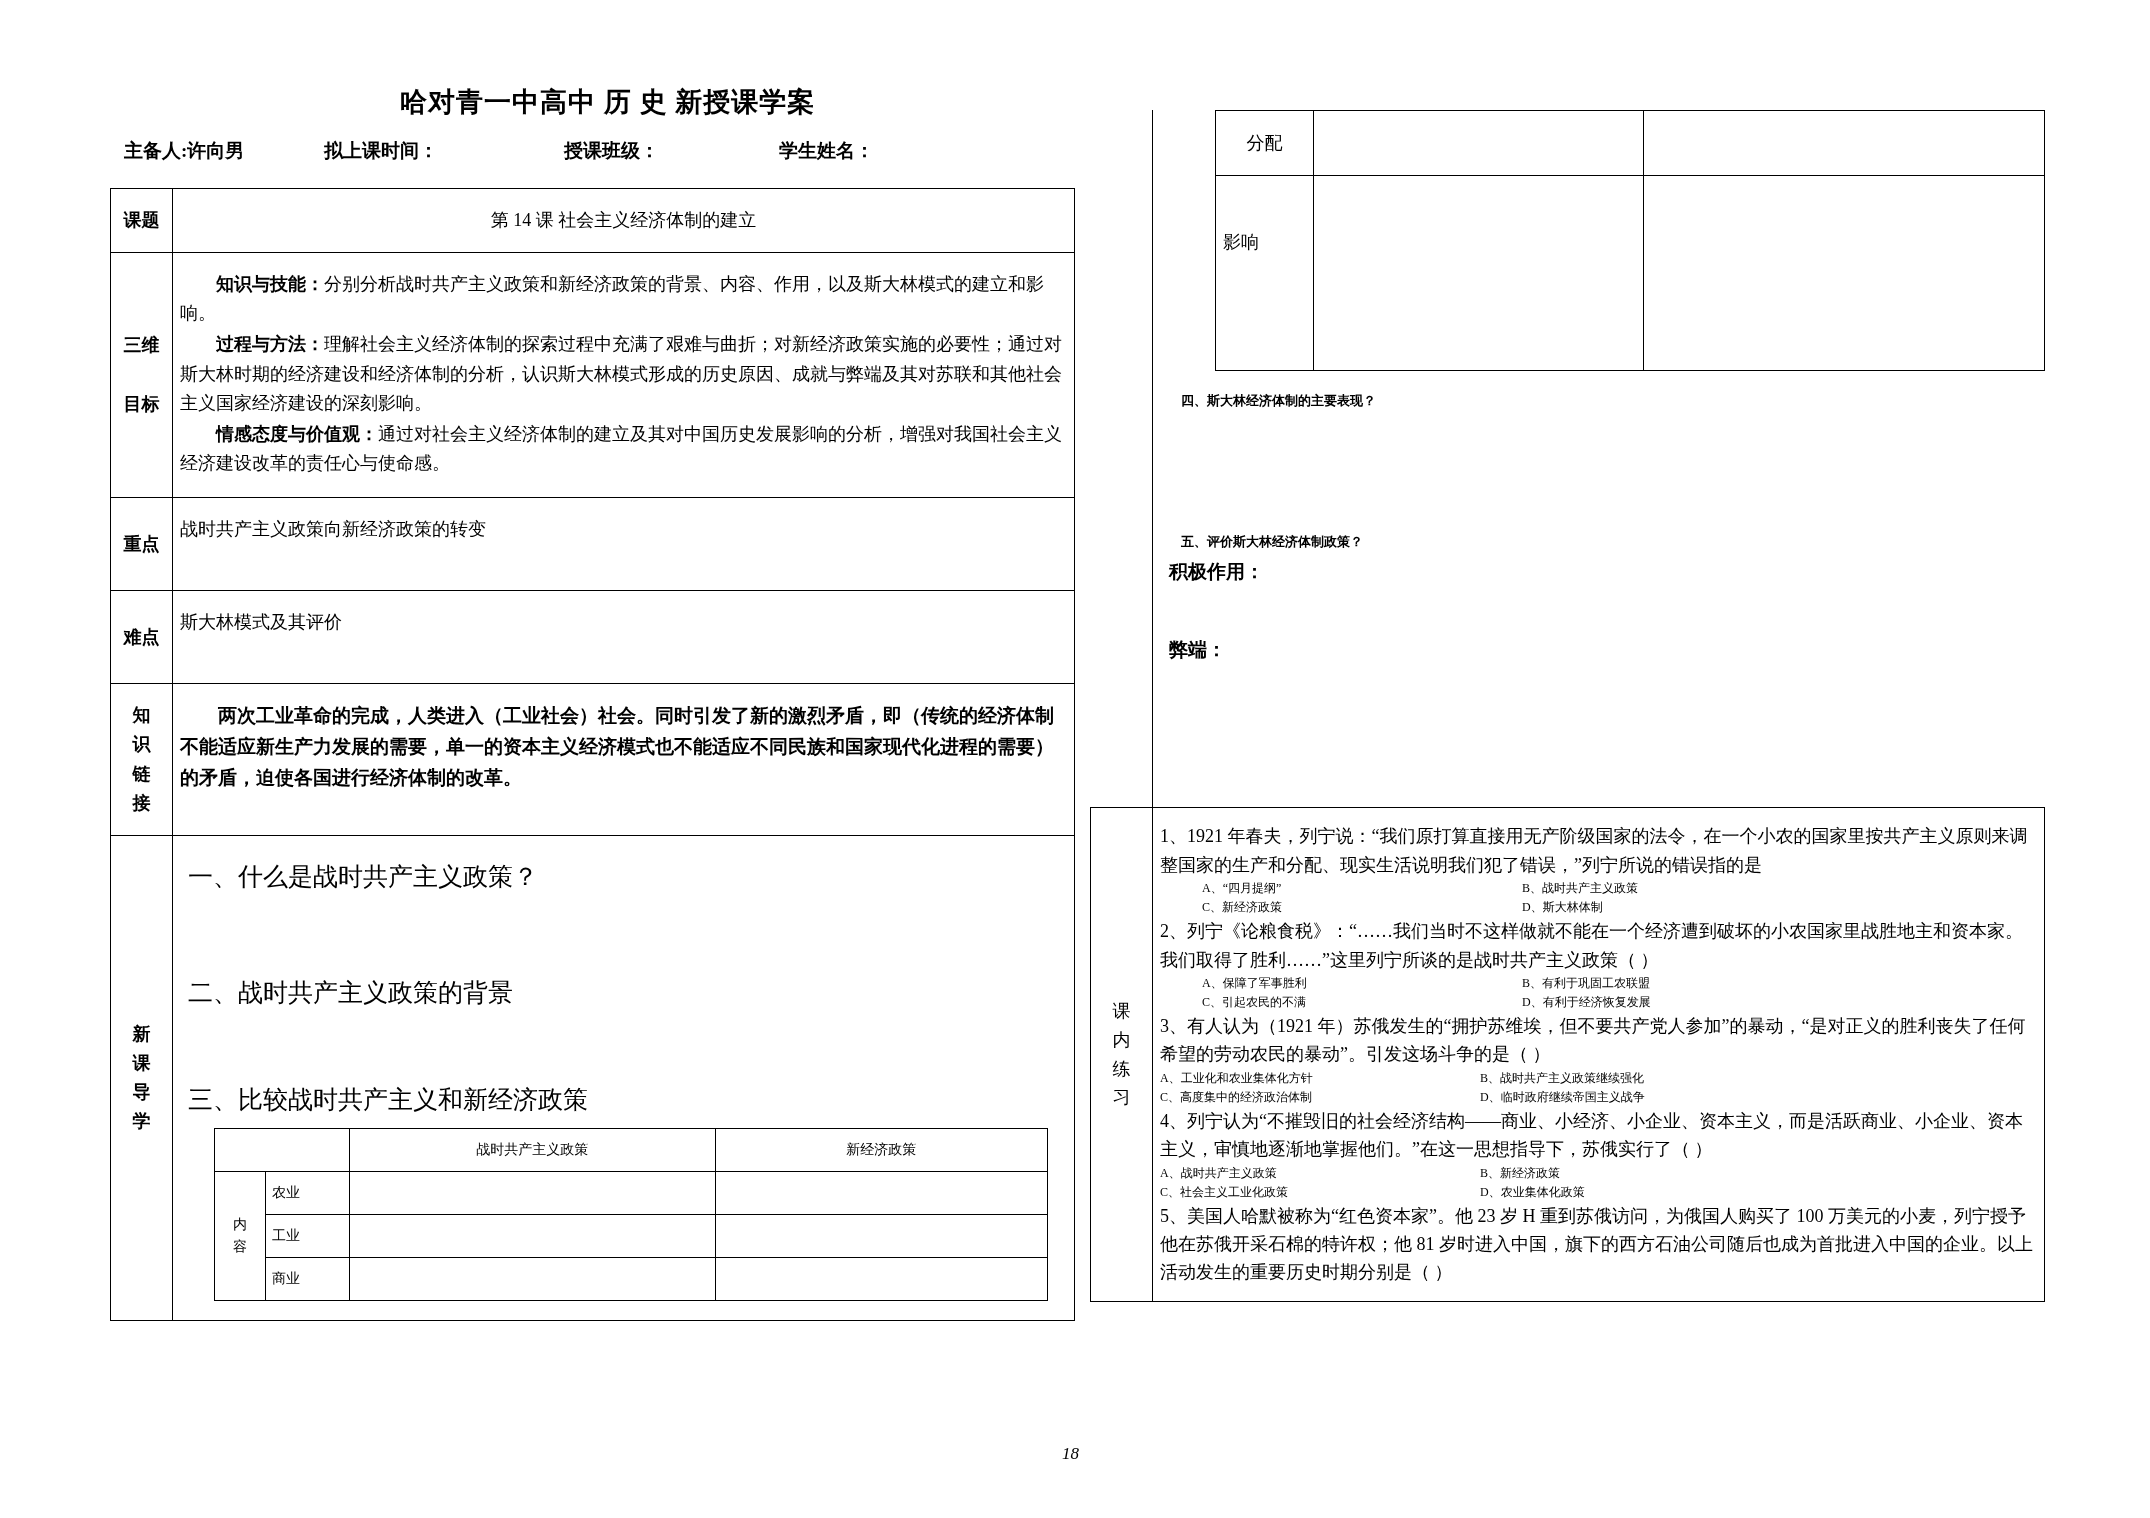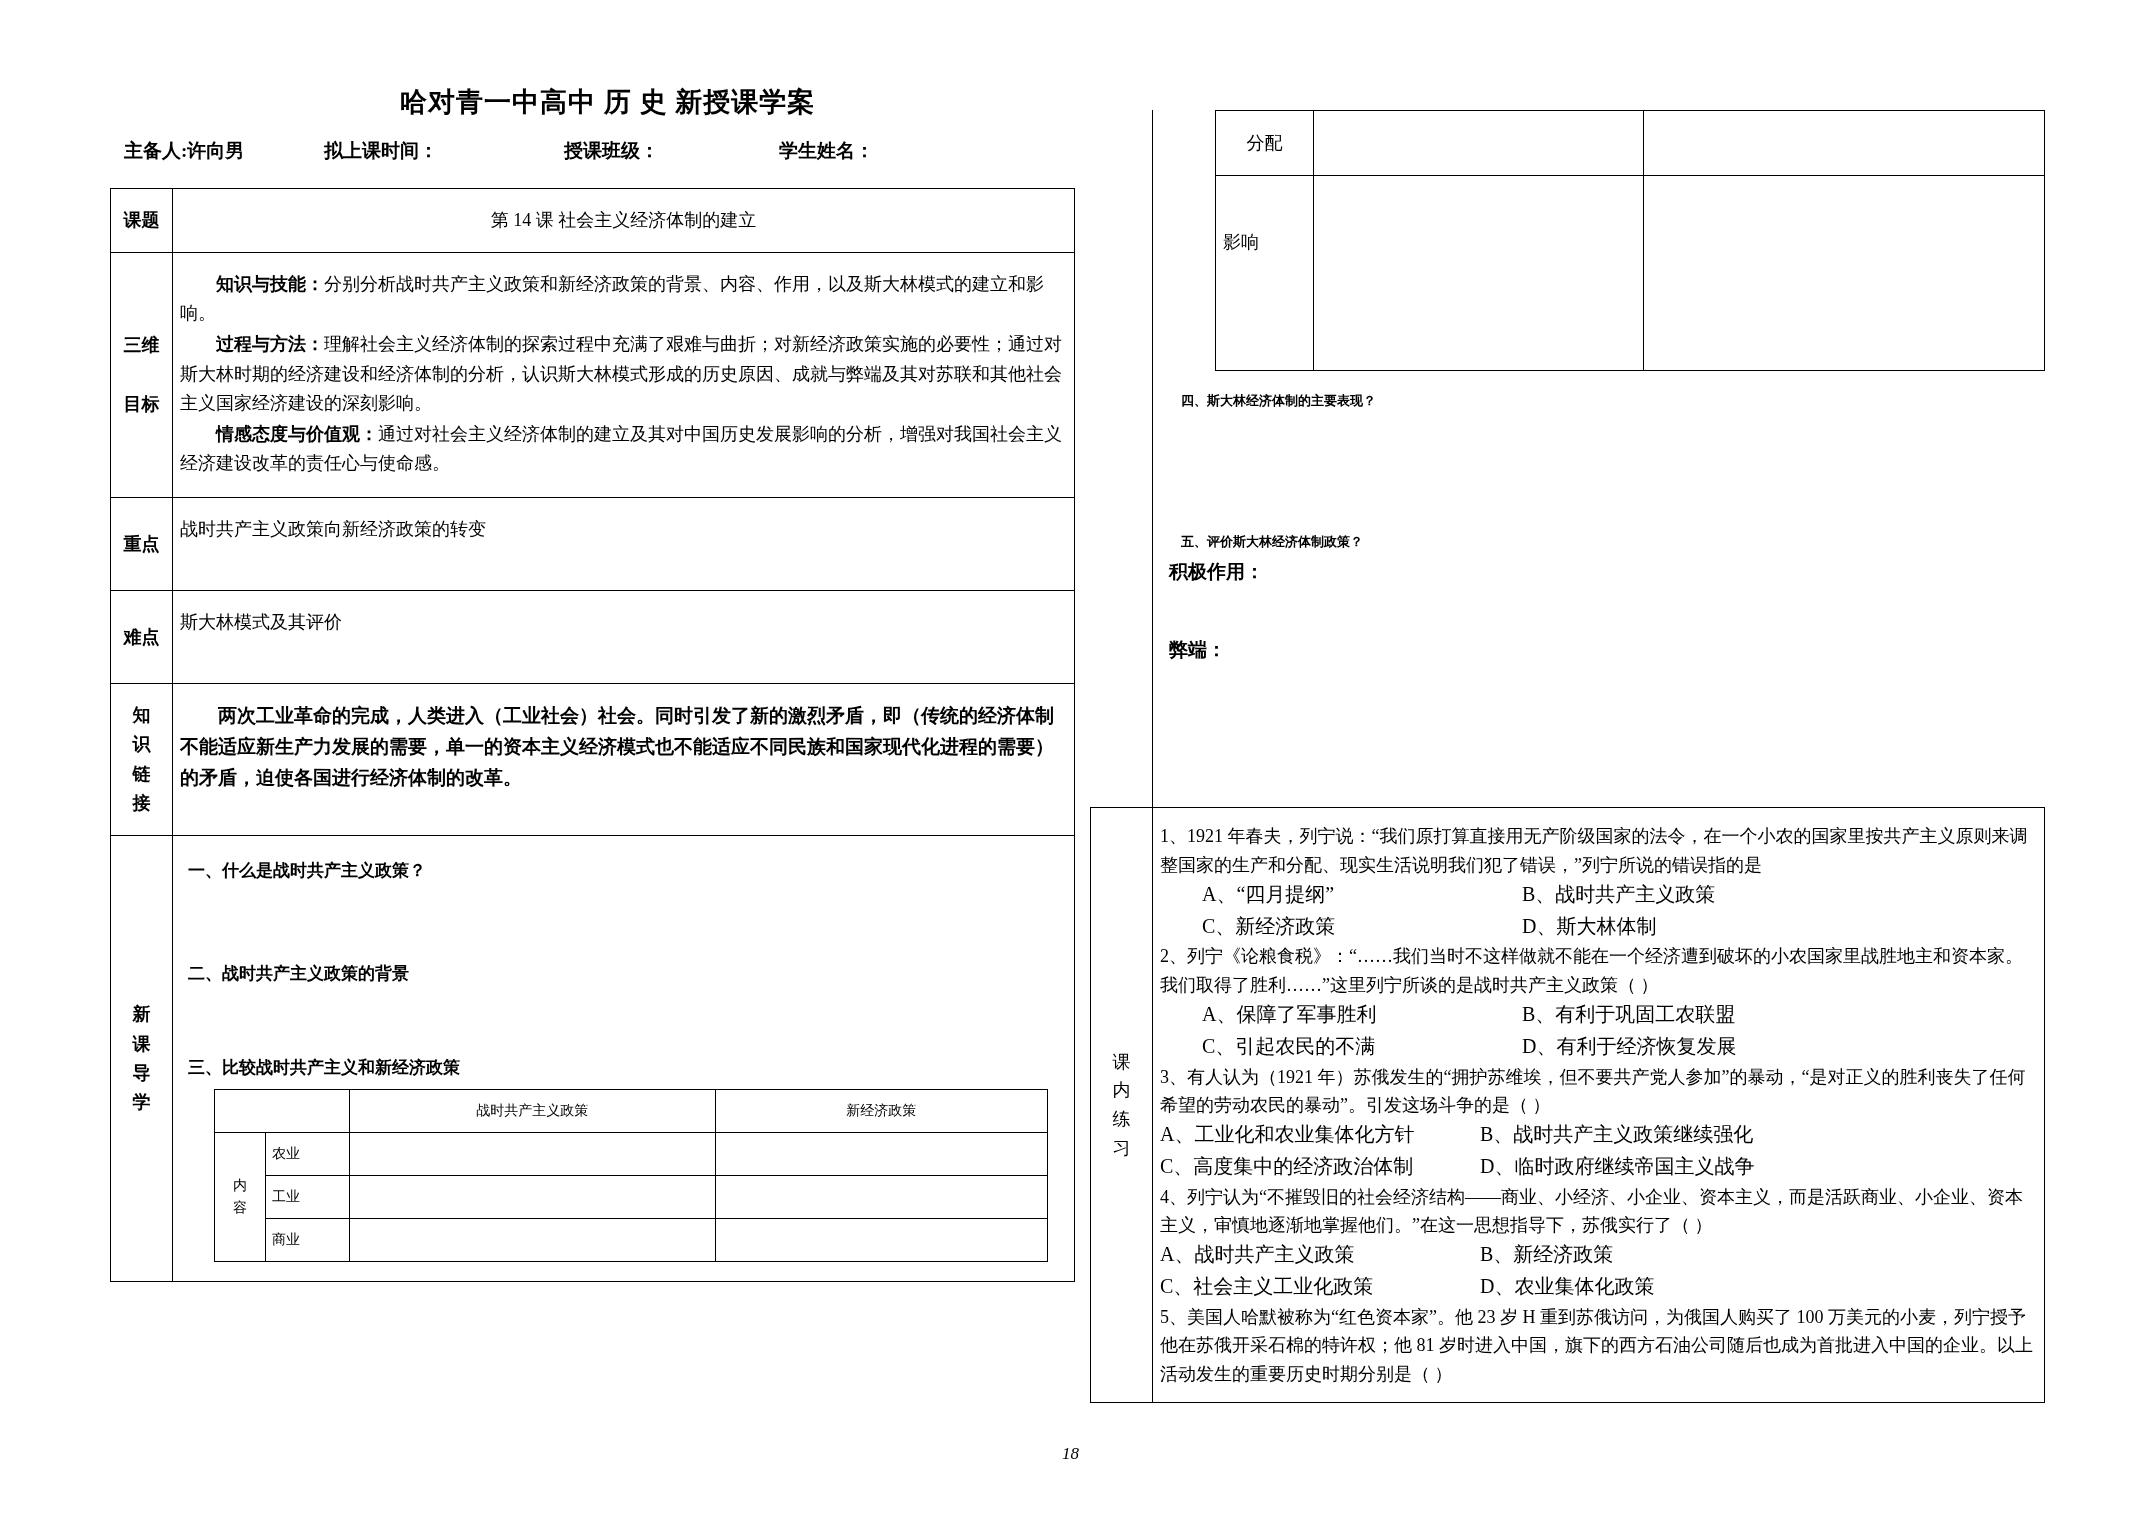--- a/index.html
+++ b/index.html
@@ -78,22 +78,22 @@
     text-align: center;
     font-size: 19px;
     padding-top: 8px;
     padding-bottom: 8px;
   }
   .b { font-weight: bold; }
   .p { margin: 0 0 2px 0; text-indent: 2em; }
   .cell-tall { height: 58px; }
 
   .sec-head {
-    font-weight: bold;
-    font-size: 17px;
+    font-weight: normal;
+    font-size: 25px;
     margin: 4px 0 0 8px;
   }
   .gap-s { height: 62px; }
   .gap-m { height: 72px; }
 
   table.inner {
     border-collapse: collapse;
     width: 94%;
     margin: 8px 0 2px 34px;
     table-layout: fixed;
@@ -144,21 +144,21 @@
     font-weight: bold;
     margin: 2px 0 4px 4px;
   }
   .ex-p {
     font-size: 18px;
     line-height: 1.58;
     margin: 0;
     text-indent: 0;
   }
   .ex-opt {
-    font-size: 20px;
+    font-size: 12px;
     line-height: 1.58;
     margin: 0;
     display: flex;
   }
   .ex-opt .o1 { width: 320px; display: inline-block; }
   .ex-opt.ind { padding-left: 42px; }
   .pagenum {
     position: absolute;
     left: 1062px;
     top: 1444px;

